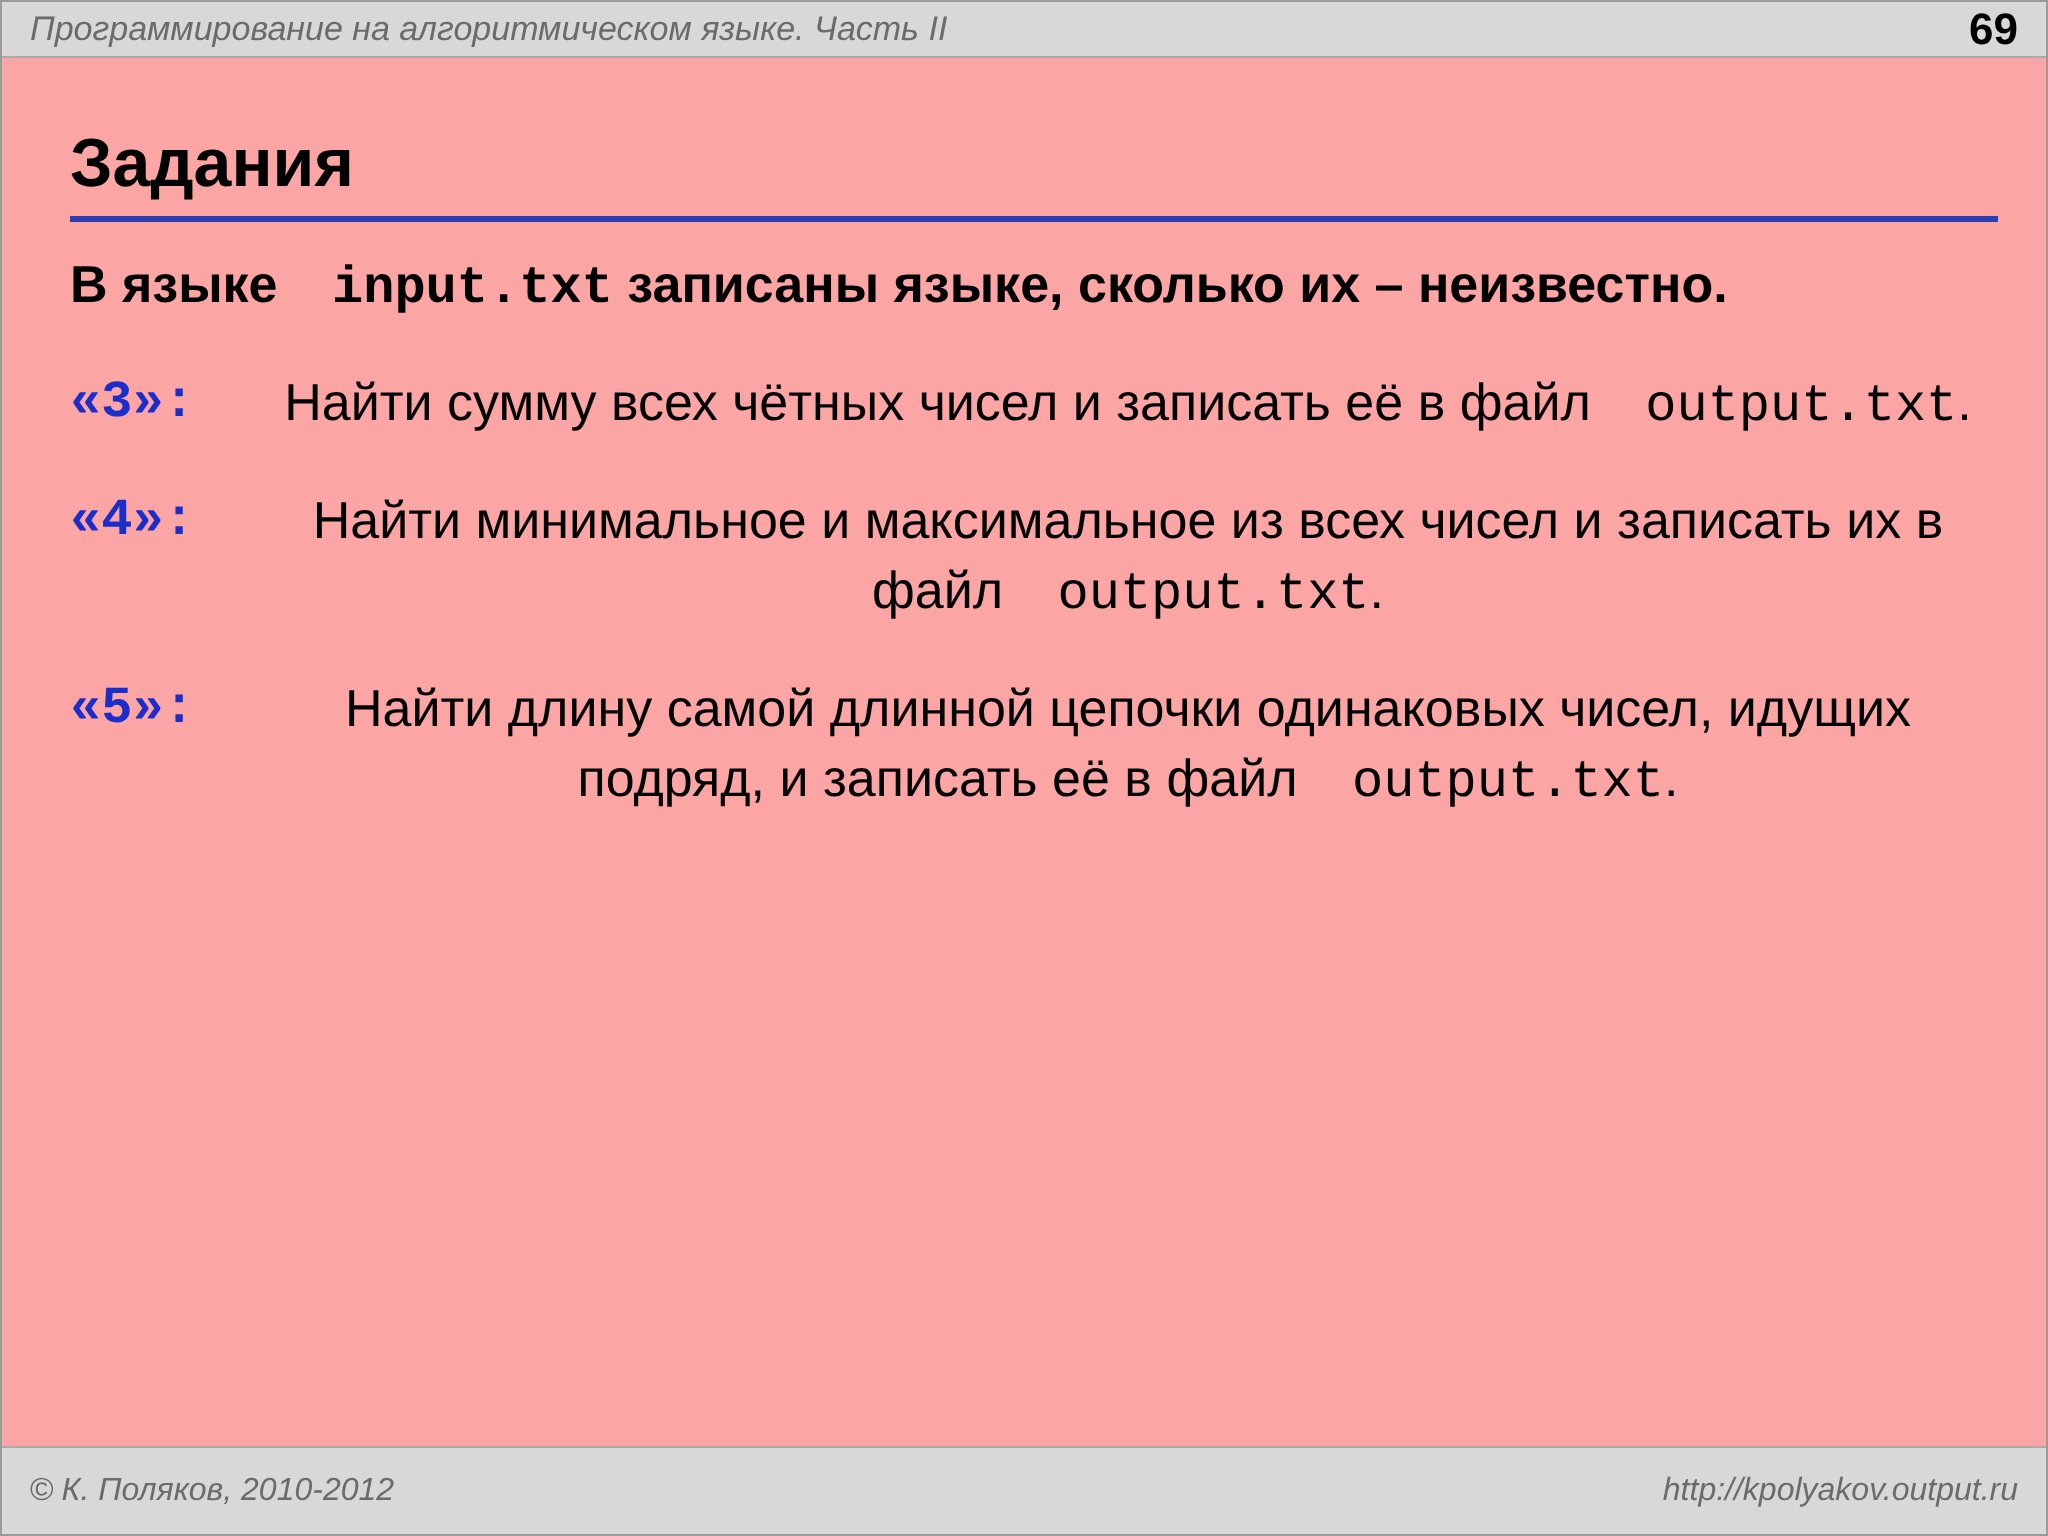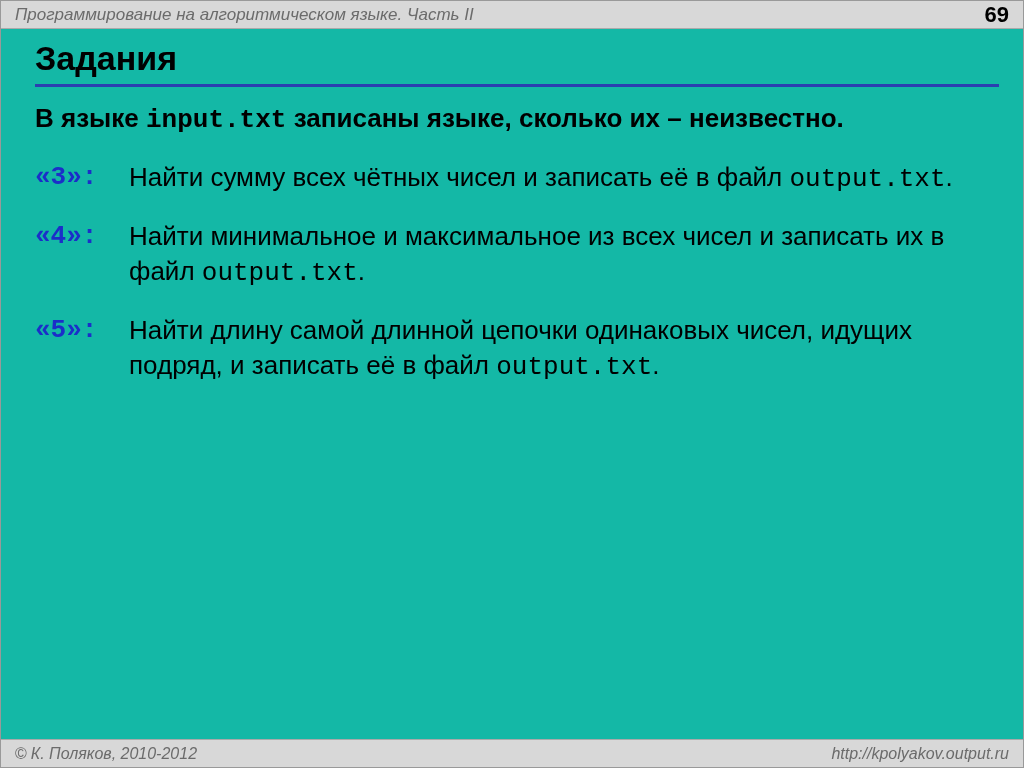--- a/index.html
+++ b/index.html
@@ -1,21 +1,21 @@
 <!DOCTYPE html>
 <html><head>
 <meta charset="utf-8">
 <style>
   * { box-sizing: border-box; margin: 0; padding: 0; }
   html, body { width: 1024px; height: 768px; font-family: Arial, Helvetica, sans-serif; }
   .slide {
     width: 1024px; height: 768px;
     border: 1px solid #999;
     display: flex; flex-direction: column;
-    background: #14b8a6;
+    background: #fca5a5;
   }
   .header {
     height: 28px;
     background: #d8d8d8;
     border-bottom: 1px solid #aaa;
     display: flex; align-items: center; justify-content: space-between;
     padding: 0 14px;
   }
   .header-title {
     color: #6b6b6b; font-style: italic; font-size: 17px;
@@ -25,40 +25,41 @@
   }
   .body {
     flex: 1 1 auto;
     padding: 10px 24px 10px 34px;
     overflow: hidden;
   }
   .heading {
     font-size: 34px; font-weight: bold; color: #000;
     padding-bottom: 6px; margin-bottom: 14px;
     border-bottom: 3px solid #2b3fb0;
+    margin-top: 24px;
   }
   .intro {
     font-size: 26px; font-weight: bold; line-height: 1.35;
     margin-bottom: 22px;
   }
-  .mono { font-family: "Courier New", Courier, monospace; }
+  .mono { font-family: "Courier New", Courier, monospace; margin-left: 20px; }
   .task {
     display: flex; align-items: flex-start;
     font-size: 26px; line-height: 1.35;
     margin-bottom: 22px;
   }
   .task-label {
     color: #1b2ec9; font-weight: bold;
     flex: 0 0 94px;
     font-family: "Courier New", Courier, monospace;
   }
-  .task-text { flex: 1 1 auto; color: #000; }
+  .task-text { flex: 1 1 auto; color: #000; text-align: center; }
   .task-text .mono { font-family: "Courier New", Courier, monospace; }
   .footer {
-    height: 28px;
+    height: 44px;
     background: #d8d8d8;
     border-top: 1px solid #aaa;
     display: flex; align-items: center; justify-content: space-between;
     padding: 0 14px;
     color: #6b6b6b; font-style: italic; font-size: 16px;
   }
   .copyright-symbol { font-style: normal; margin-right: 4px; }
 </style>
 </head>
 <body>

